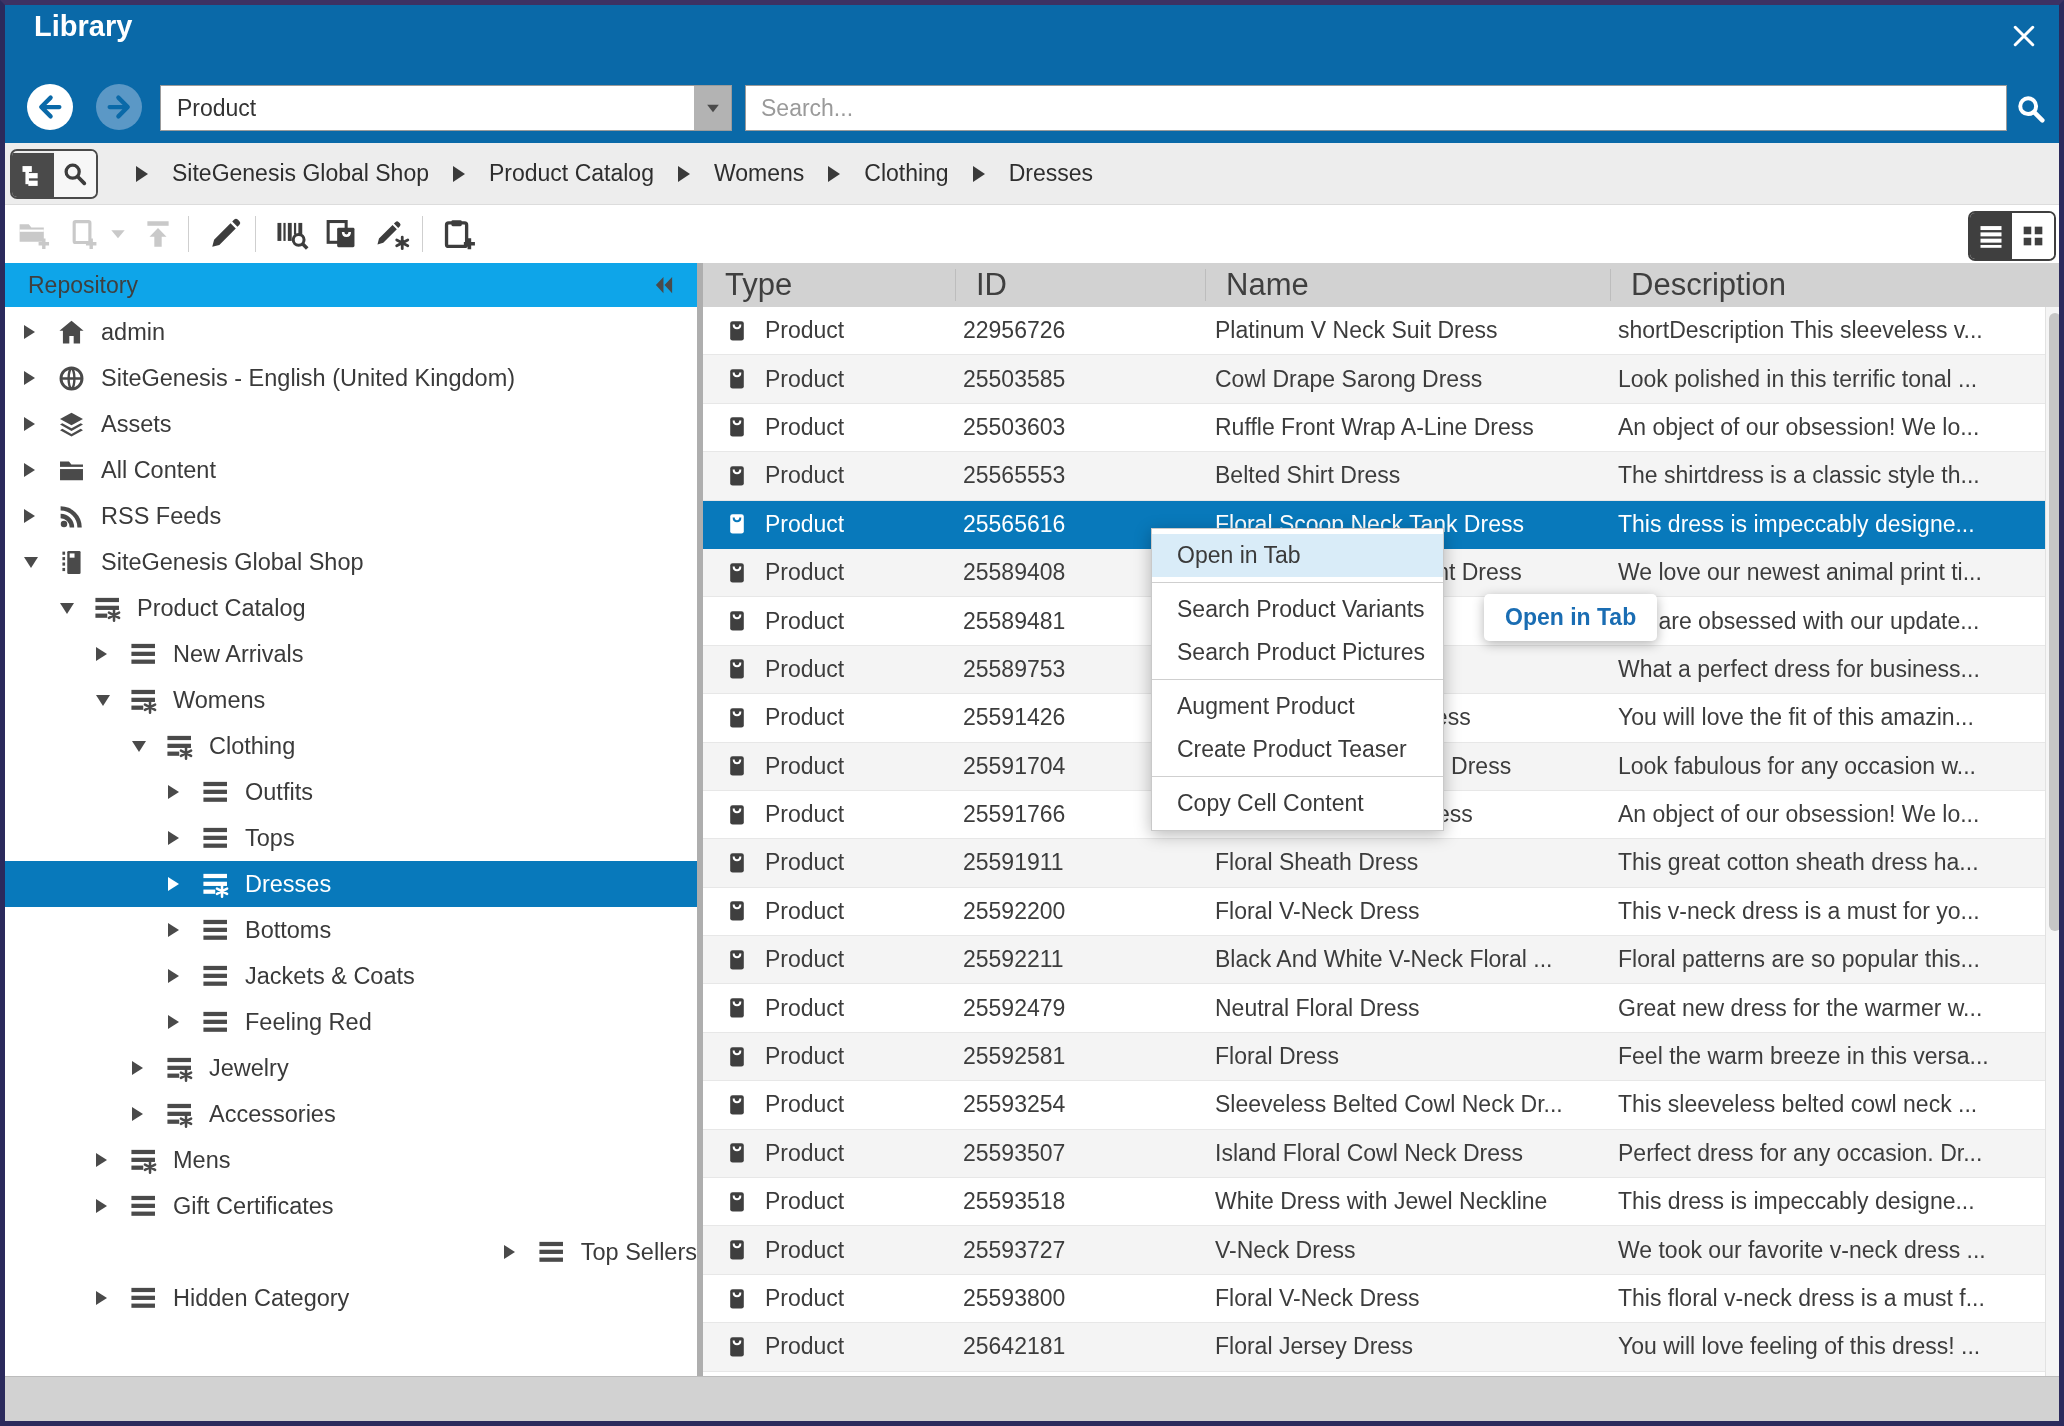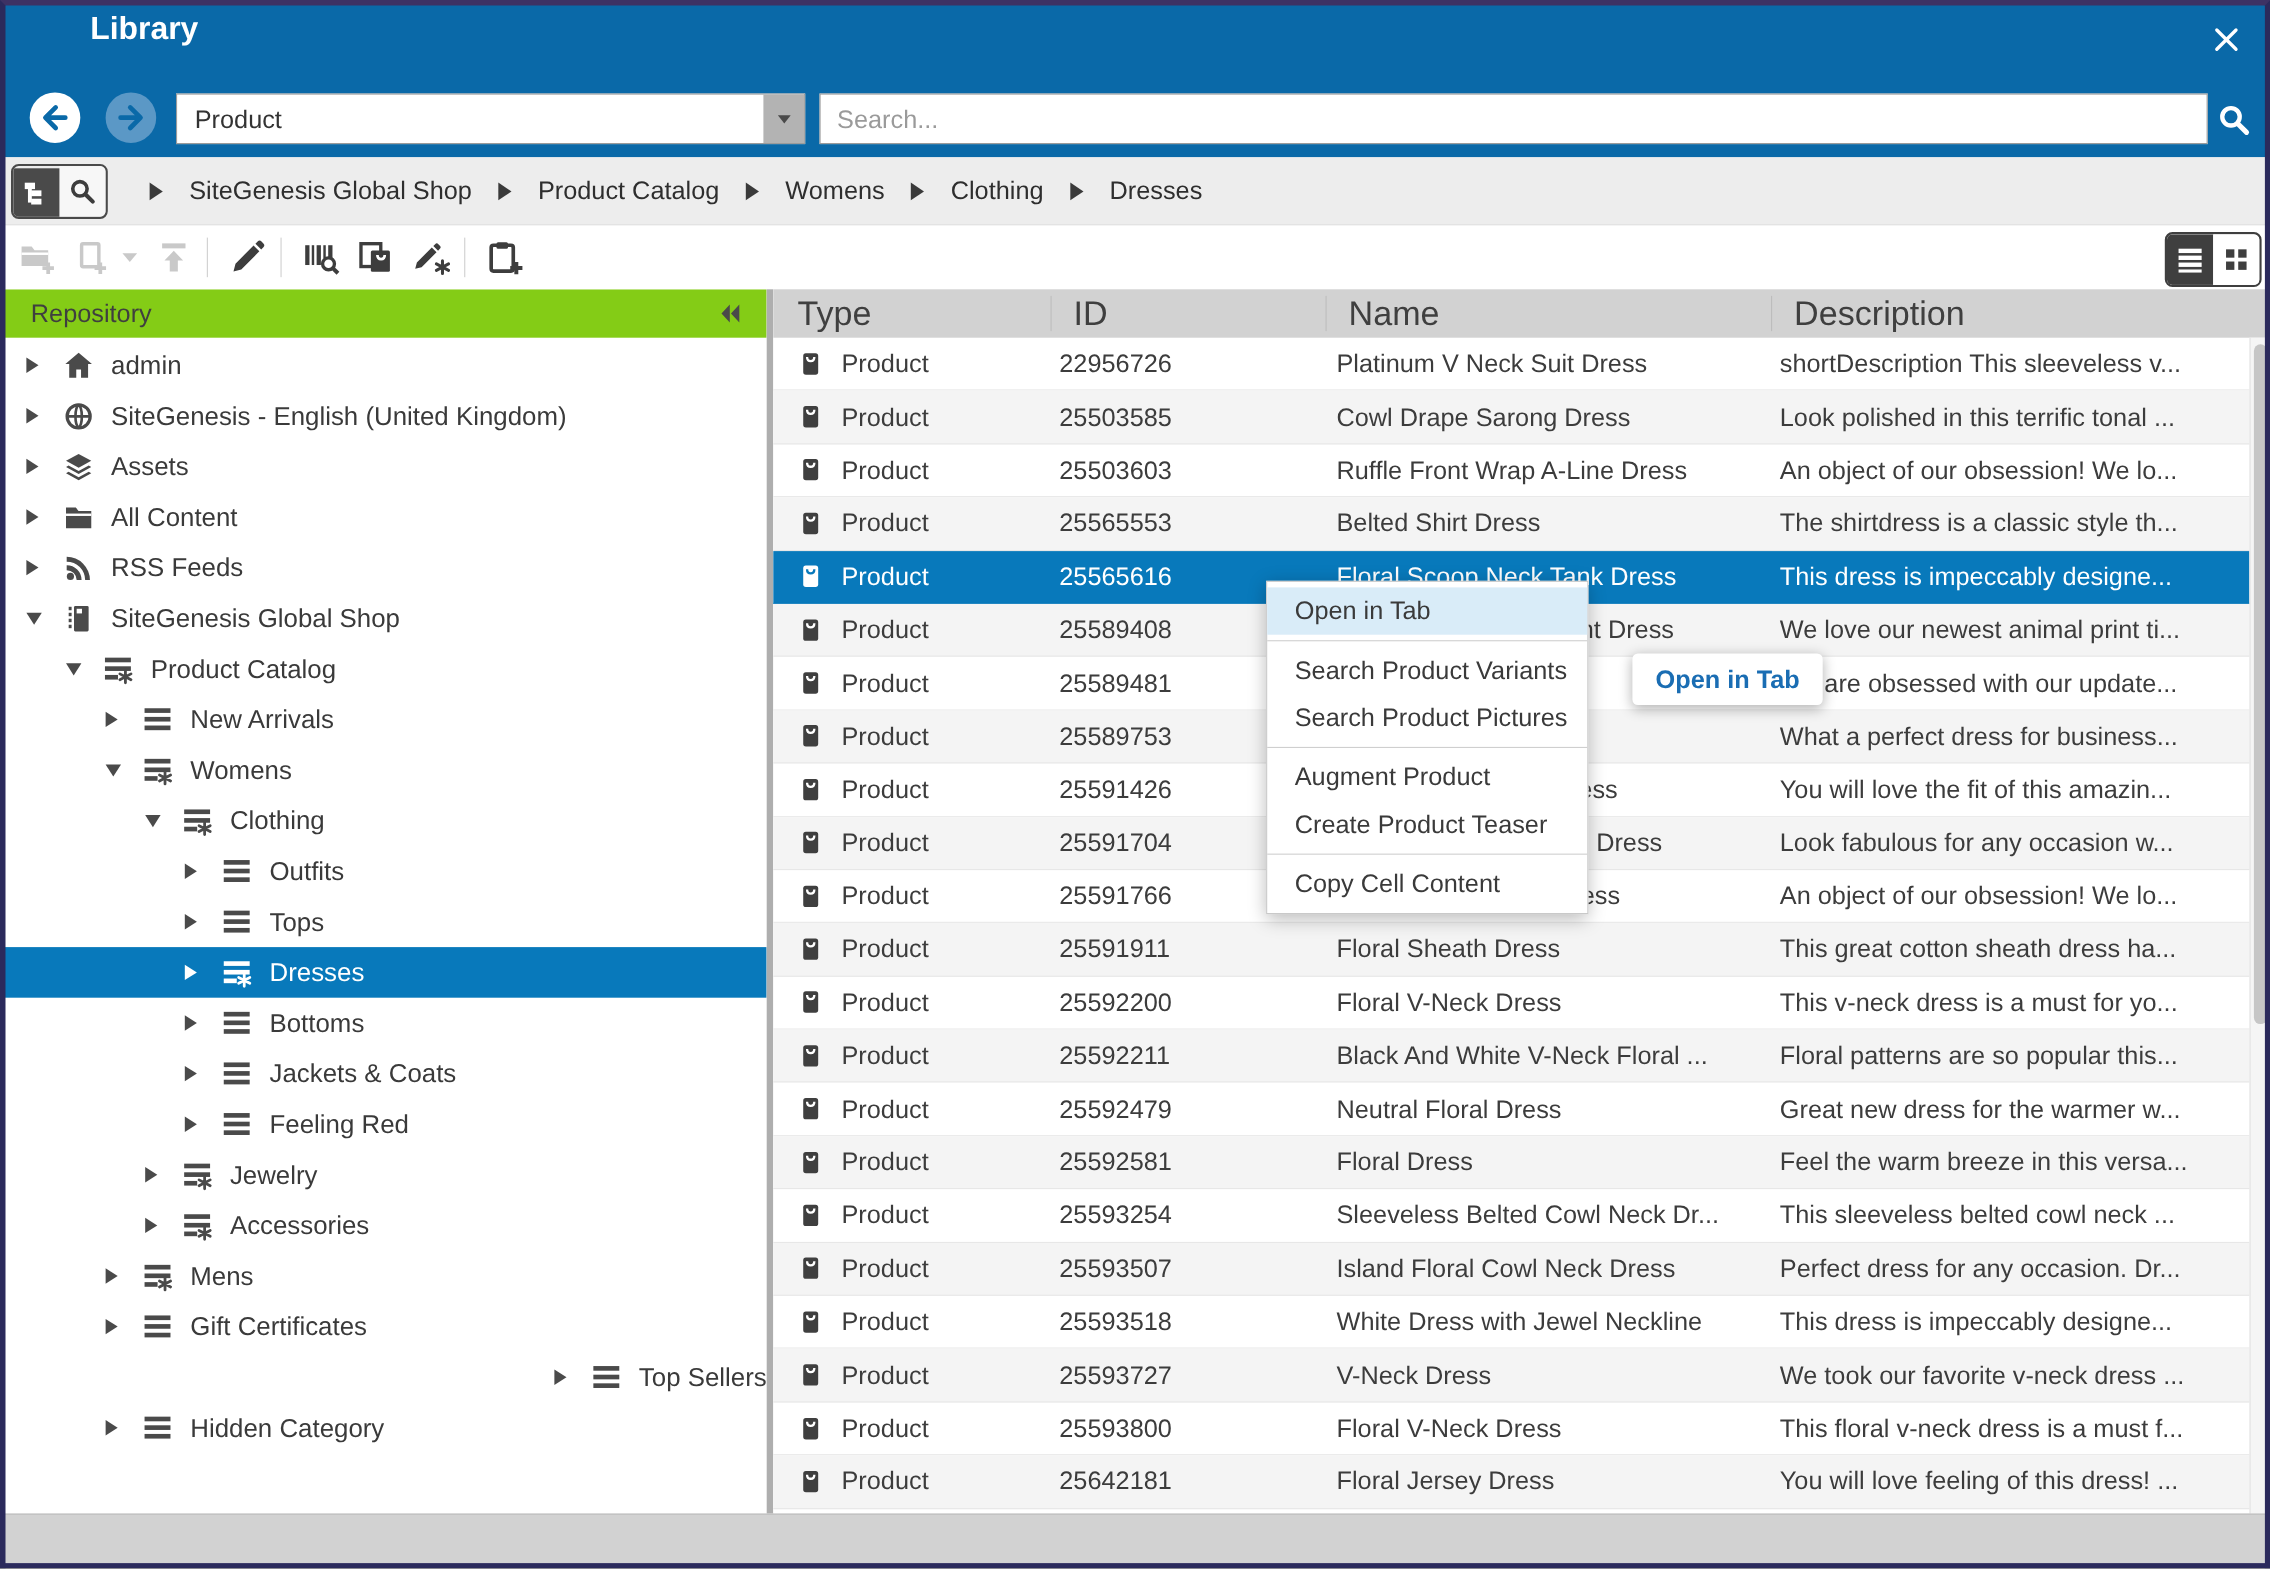--- a/index.html
+++ b/index.html
@@ -5,21 +5,21 @@
   html,body{margin:0;padding:0;background:#555;}
   .stage{
     position:relative;width:2064px;height:1426px;overflow:hidden;
     font-family:"Liberation Sans",sans-serif;background:#fff;
     -webkit-font-smoothing:antialiased;
   }
   
   .frame{position:absolute;inset:0;border:5px solid #2b2a5c;border-top:5px solid #3d3264;pointer-events:none;z-index:60;}
   
   .header-blue{position:absolute;left:0;top:0;width:2064px;height:143px;background:var(--blue,#0a69a8);}
-  .win-title{position:absolute;left:34px;top:10px;color:#fff;font-size:29px;font-weight:700;margin-left:48px;}
+  .win-title{position:absolute;left:34px;top:10px;color:#fff;font-size:29px;font-weight:700;}
   .close-btn{position:absolute;right:18px;top:14px;width:44px;height:44px;display:flex;align-items:center;justify-content:center;cursor:pointer;}
   .navbtn{position:absolute;top:84px;width:46px;height:46px;border-radius:50%;background:#fff;display:flex;align-items:center;justify-content:center;color:var(--blue,#0a69a8);}
   .navbtn.back{left:27px;}
   .navbtn.fwd{left:96px;background:#5b98c6;}
   .type-select{position:absolute;left:160px;top:85px;width:572px;height:46px;background:#fff;display:flex;align-items:center;border:1px solid #9b9b9b;box-sizing:border-box;}
   .type-select .val{flex:1;padding-left:16px;font-size:23px;color:#333;}
   .type-select .caret-box{width:37px;height:100%;background:#b3b3b3;display:flex;align-items:center;justify-content:center;color:#4a4a4a;}
   .search-input{position:absolute;left:745px;top:85px;width:1262px;height:46px;border:1px solid #9b9b9b;box-sizing:border-box;font-size:23px;padding:0 15px;color:#333;font-family:"Liberation Sans",sans-serif;outline:none;}
   .search-input::placeholder{color:#9a9a9a;}
   .nav-mag{position:absolute;left:2014px;top:92px;color:#fff;}
@@ -37,21 +37,21 @@
   .tb-btn{width:44px;height:44px;display:flex;align-items:center;justify-content:center;color:#3d3d3d;margin-left:6px;cursor:pointer;background:none;border:none;padding:0;}
   .tb-btn.disabled{color:#c9c9c9;cursor:default;}
   .tb-btn.narrow{width:24px;margin-left:0;}
   .tb-divider{width:1px;height:36px;background:#cfcfcf;margin:0 8px;}
   .view-toggle{position:absolute;right:8px;top:6px;display:flex;border:2px solid #3f3f3f;border-radius:7px;overflow:hidden;height:46px;}
   .view-toggle .half{width:42px;height:46px;display:flex;align-items:center;justify-content:center;cursor:pointer;}
   .view-toggle .half.list{background:#3f3f3f;color:#fff;}
   .view-toggle .half.grid{background:#fff;color:#3f3f3f;}
   
   .repo-panel{position:absolute;left:0;top:263px;width:697px;height:1113px;background:#fff;overflow:hidden;}
-  .repo-header{height:44px;background:#84cc16;display:flex;align-items:center;justify-content:space-between;padding:0 20px 0 28px;font-size:23px;color:#3f3f3f;}
+  .repo-header{height:44px;background:#0ea5e9;display:flex;align-items:center;justify-content:space-between;padding:0 20px 0 28px;font-size:23px;color:#3f3f3f;}
   .repo-collapse{color:#4a4a4a;cursor:pointer;display:flex;align-items:center;}
   .tree{position:relative;margin-top:2px;}
   .tree-row{position:absolute;left:0;width:697px;height:46px;display:flex;align-items:center;cursor:pointer;color:#3a3a3a;box-sizing:border-box;}
   .tree-row .expbox{width:18px;display:flex;justify-content:flex-start;flex:none;}
   .exp-c{width:0;height:0;border-top:7px solid transparent;border-bottom:7px solid transparent;border-left:11px solid #4a4a4a;}
   .exp-e{width:0;height:0;border-left:7px solid transparent;border-right:7px solid transparent;border-top:11px solid #4a4a4a;}
   .tree-row .ticon{width:29px;height:29px;margin-left:15px;flex:none;color:#4a4a4a;}
   .tree-row .tlabel{margin-left:15px;font-size:23.5px;white-space:nowrap;}
   .tree-row.selected{background:var(--sel,#0879bb);color:#fff;}
   .tree-row.selected .ticon{color:#fff;}

